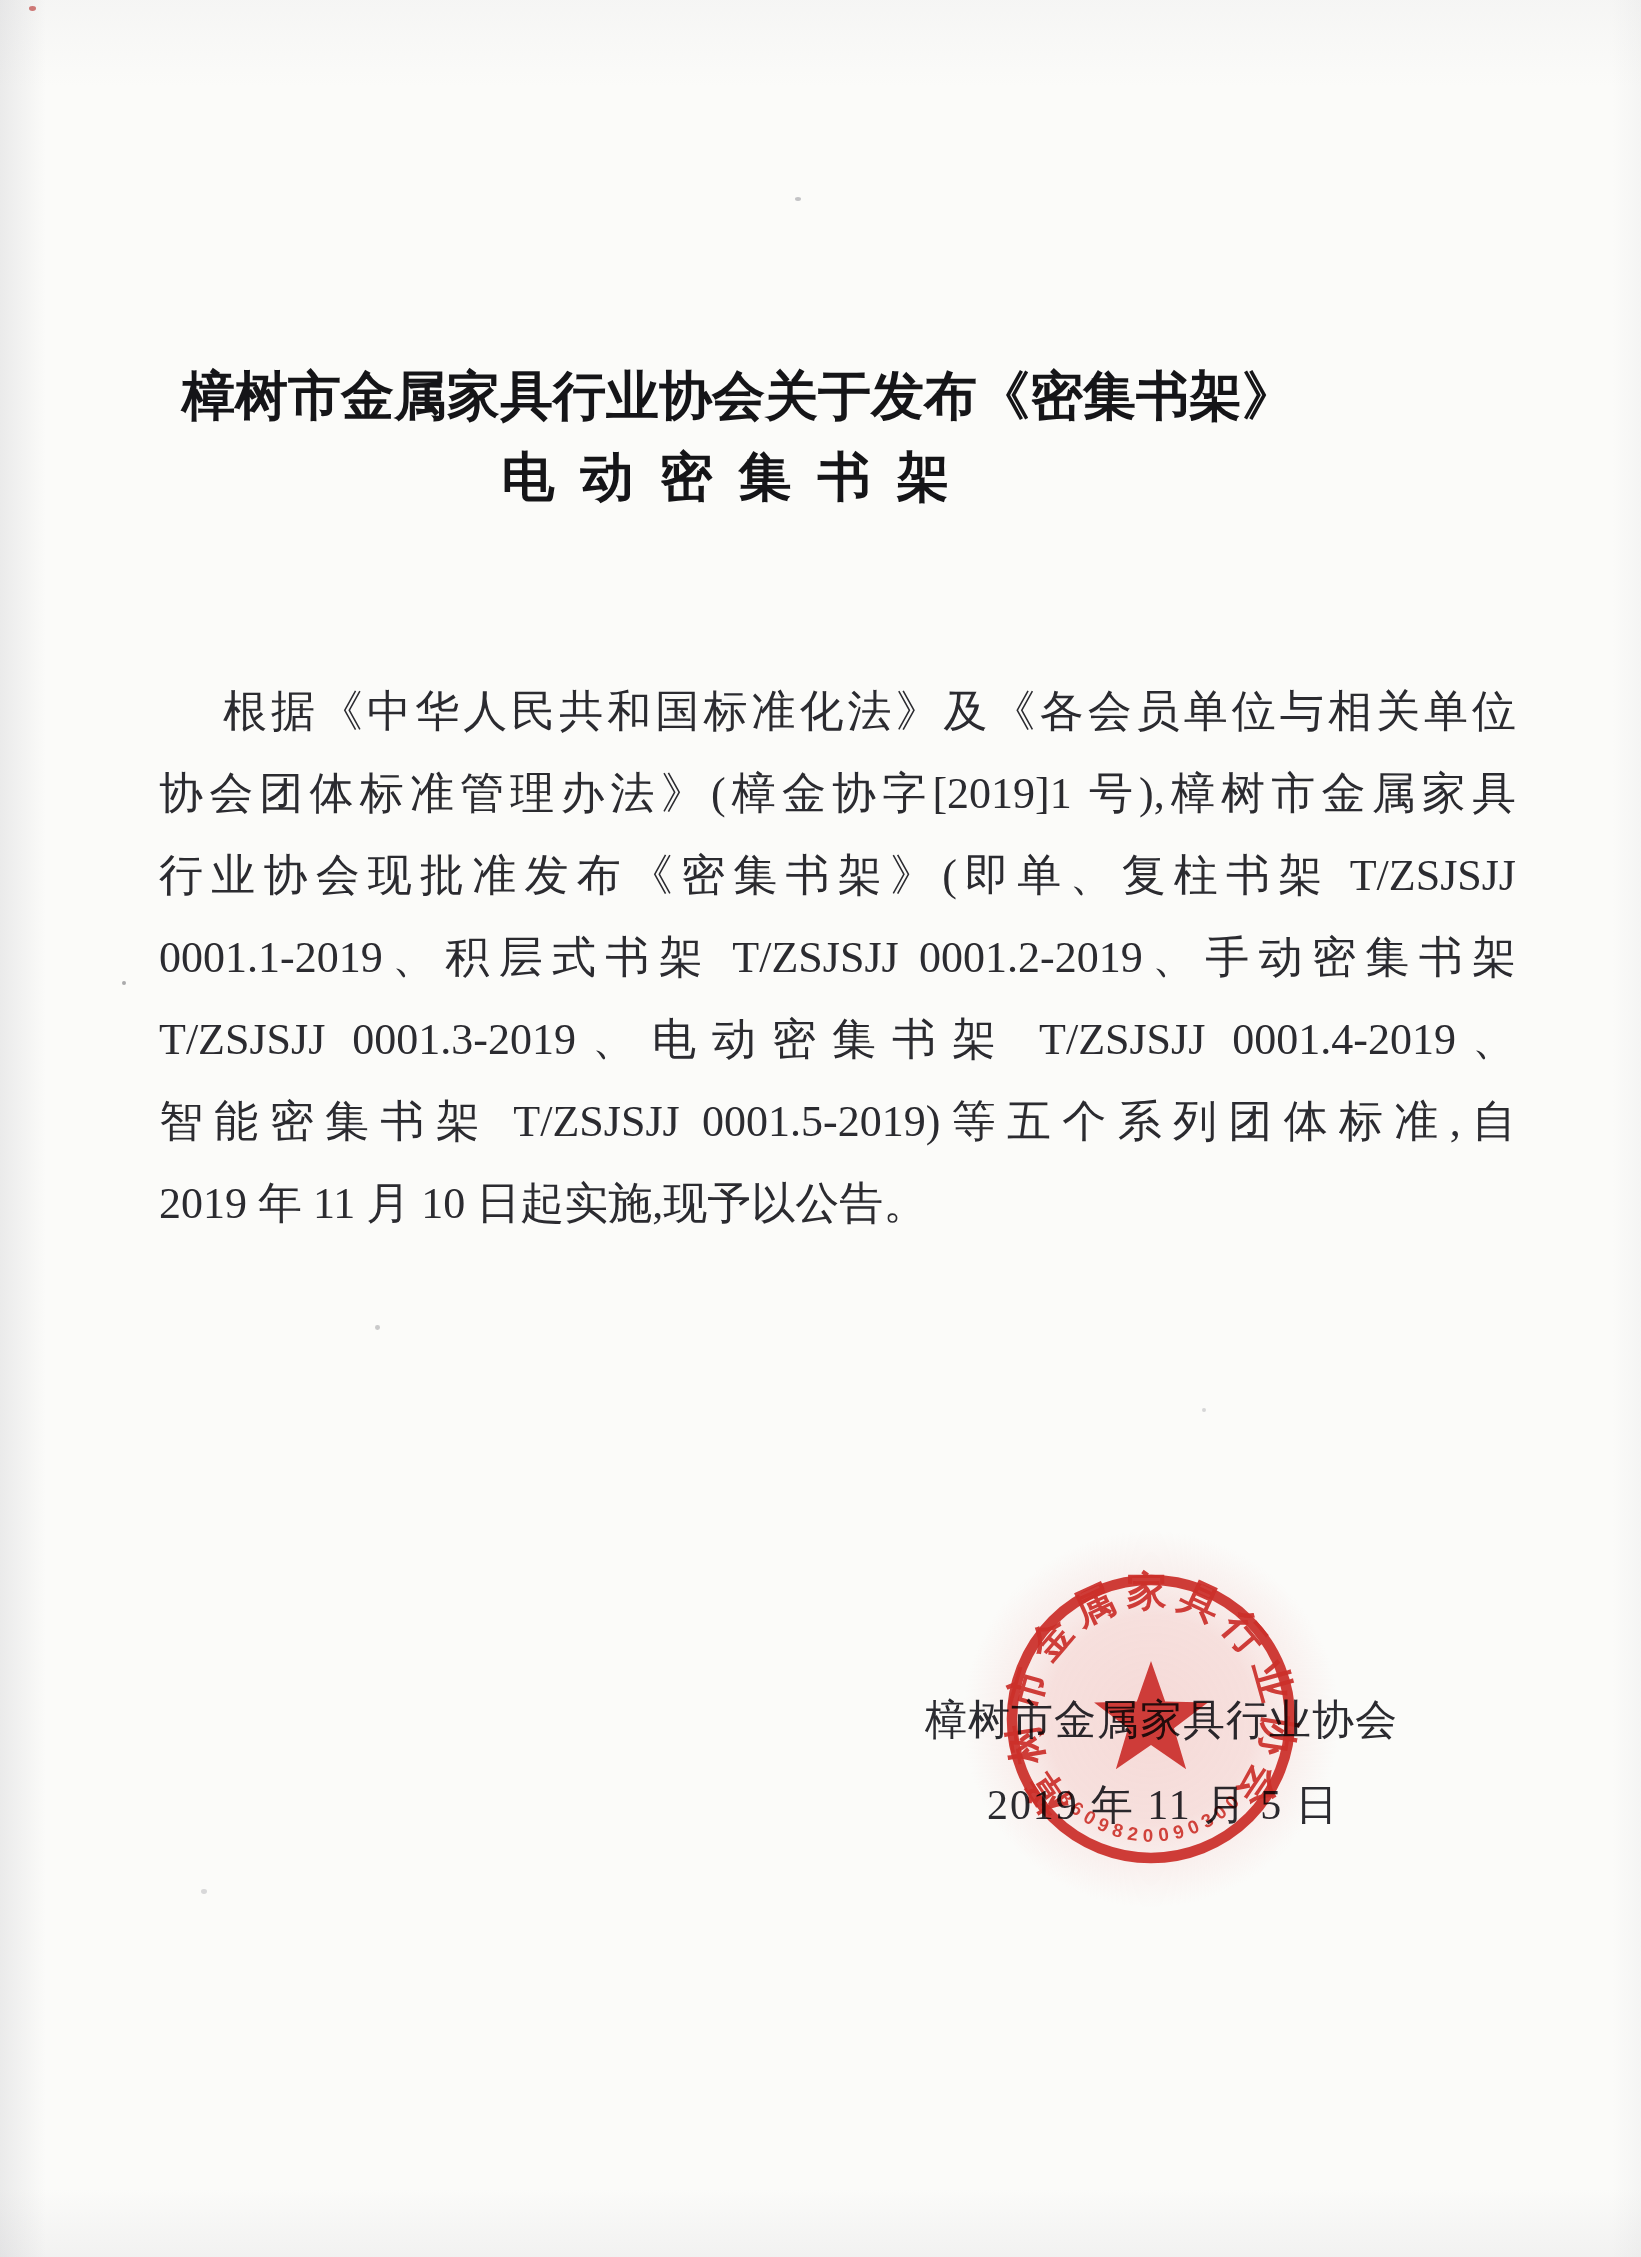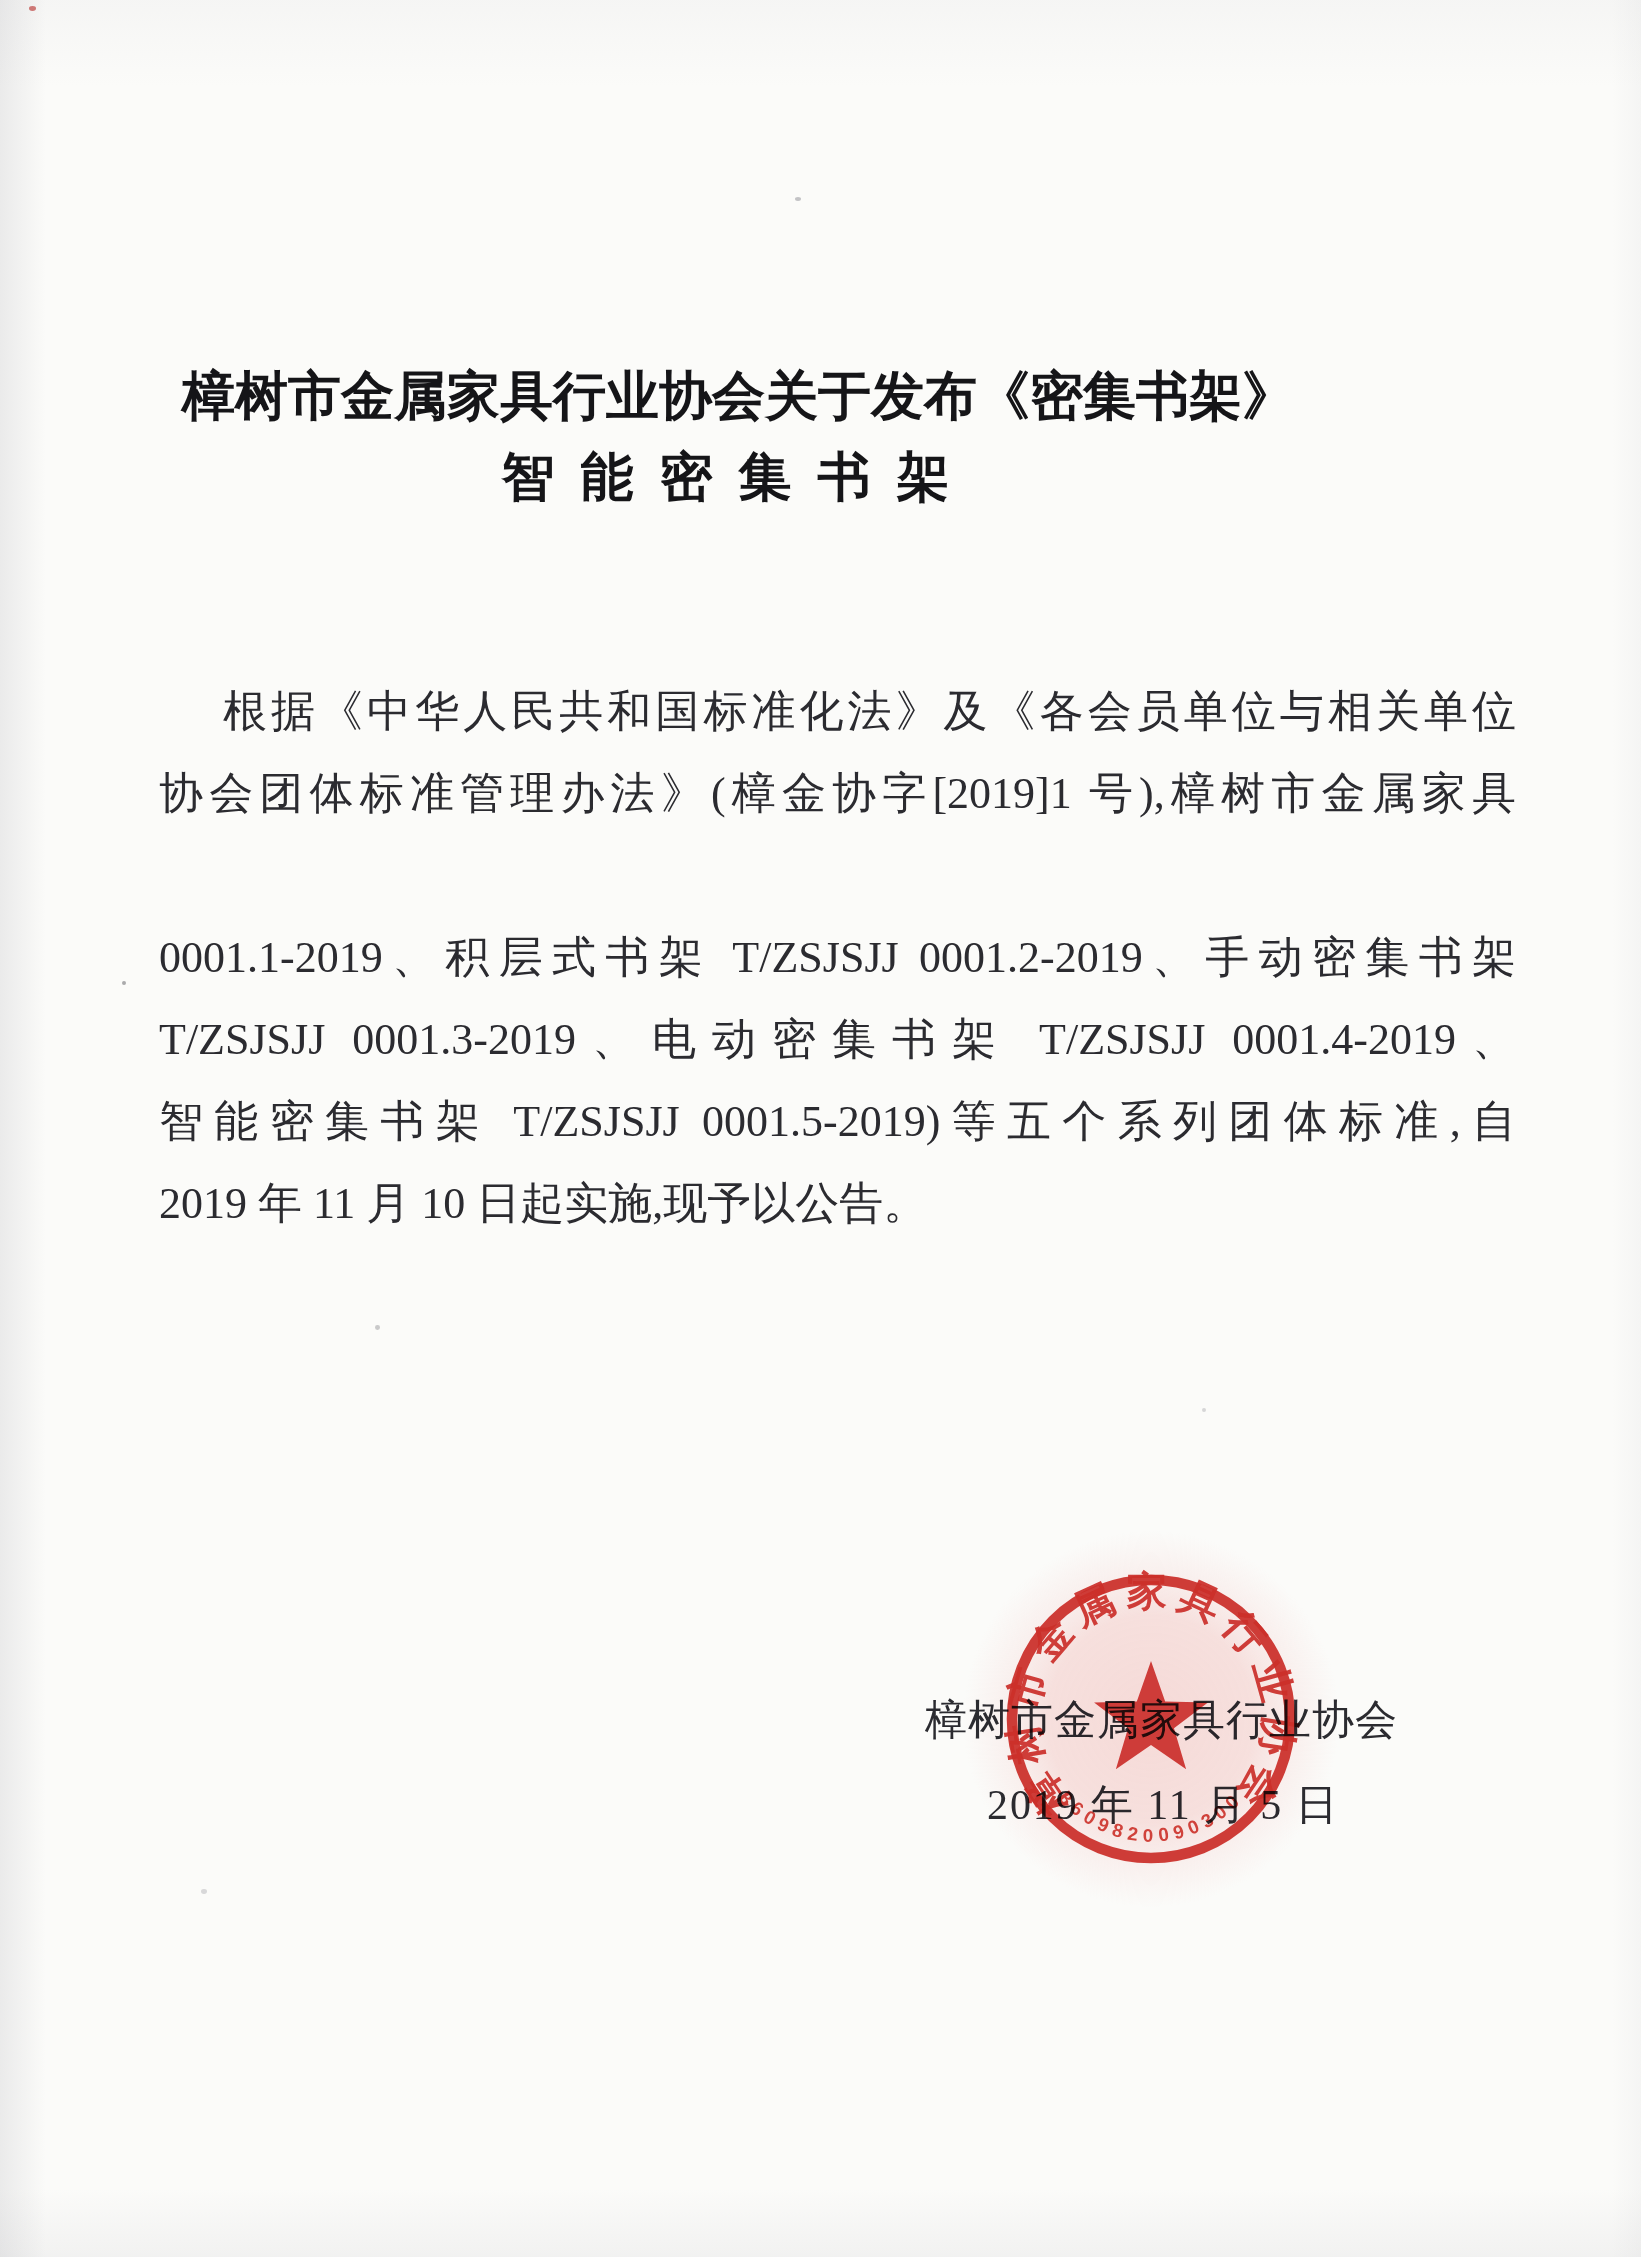--- a/index.html
+++ b/index.html
@@ -73,25 +73,26 @@
   .speck.s5 { left: 201px; top: 1889px; width: 5.8px; height: 4.8px; background: rgba(165,165,170,0.4); }
   .speck.s6 { left: 1202px; top: 1408px; width: 3.9px; height: 3.9px; background: rgba(160,160,165,0.4); }
 </style>
 </head>
 <body>
 
 <div class="page">
   <div class="edge-shade"></div>
 
   <div class="title-line l1">樟树市金属家具行业协会关于发布《密集书架》</div>
-  <div class="title-line l2">智能密集书架</div>
+  <div class="title-line l2">电动密集书架</div>
 
 
   <div class="para-line indent p0">根据《中华人民共和国标准化法》及《各会员单位与相关单位</div>
   <div class="para-line p1">协会团体标准管理办法》(樟金协字[2019]1 号),樟树市金属家具</div>
+  <div class="para-line p2">行业协会现批准发布《密集书架》(即单、复柱书架 T/ZSJSJJ</div>
   <div class="para-line p3">0001.1-2019、积层式书架 T/ZSJSJJ 0001.2-2019、手动密集书架</div>
   <div class="para-line p4">T/ZSJSJJ 0001.3-2019、电动密集书架 T/ZSJSJJ 0001.4-2019、</div>
   <div class="para-line p5">智能密集书架 T/ZSJSJJ 0001.5-2019)等五个系列团体标准,自</div>
   <div class="para-line last p6">2019 年 11 月 10 日起实施,现予以公告。</div>
 
   <div class="body-text sig-org">樟树市金属家具行业协会</div>
   <div class="body-text sig-date">2019 年 11 月 5 日</div>
 
   <div class="seal">
     <svg viewBox="0 0 400 400" xmlns="http://www.w3.org/2000/svg">

